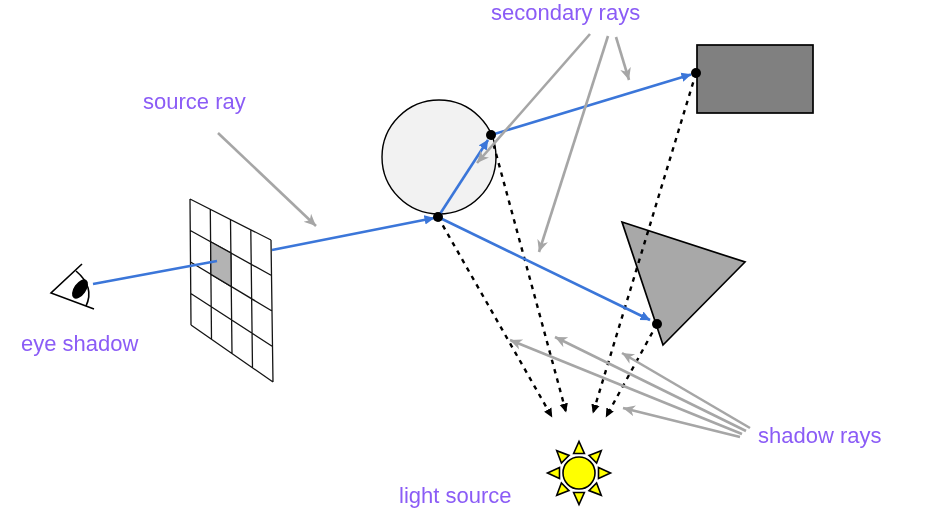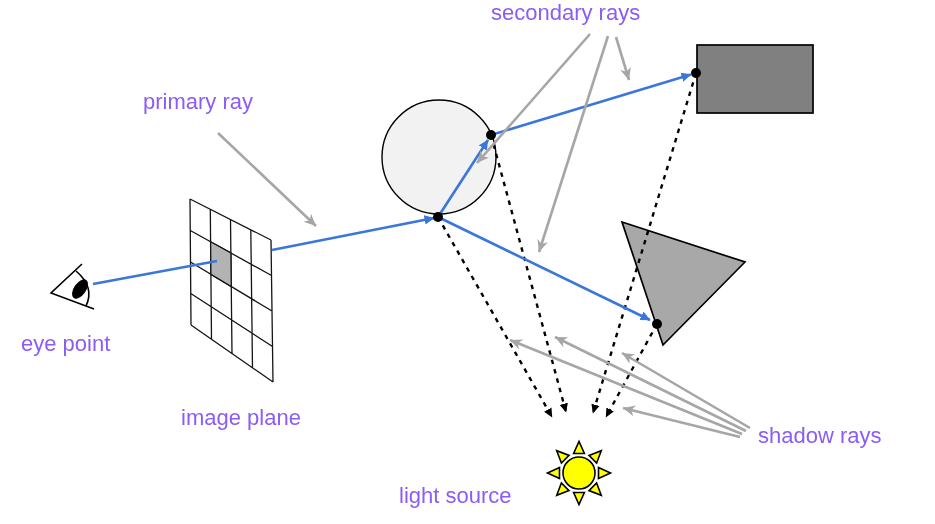--- a/index.html
+++ b/index.html
@@ -89,19 +89,18 @@
       <polygon points="598.5,467.6 610.5,473 598.5,478.4" transform="rotate(135 579 473)"></polygon>
       <polygon points="598.5,467.6 610.5,473 598.5,478.4" transform="rotate(180 579 473)"></polygon>
       <polygon points="598.5,467.6 610.5,473 598.5,478.4" transform="rotate(225 579 473)"></polygon>
       <polygon points="598.5,467.6 610.5,473 598.5,478.4" transform="rotate(270 579 473)"></polygon>
       <polygon points="598.5,467.6 610.5,473 598.5,478.4" transform="rotate(315 579 473)"></polygon>
       <circle cx="579" cy="473" r="16"></circle>
     </g>
   </svg>
 
   <div class="lbl" style="left:491px;top:0px;">secondary rays</div>
-  <div class="lbl" style="left:143px;top:89px;">primary ray</div>
-  <div class="lbl" style="left:21px;top:331px;">eye point</div>
-  <div class="lbl" style="left:181px;top:405px;">image plane</div>
+  <div class="lbl" style="left:143px;top:89px;">source ray</div>
+  <div class="lbl" style="left:21px;top:331px;">eye shadow</div>
   <div class="lbl" style="left:399px;top:454px;margin-top:29px;">light source</div>
   <div class="lbl" style="left:758px;top:423px;">shadow rays</div>
 
 </div>
 
 </body></html>

